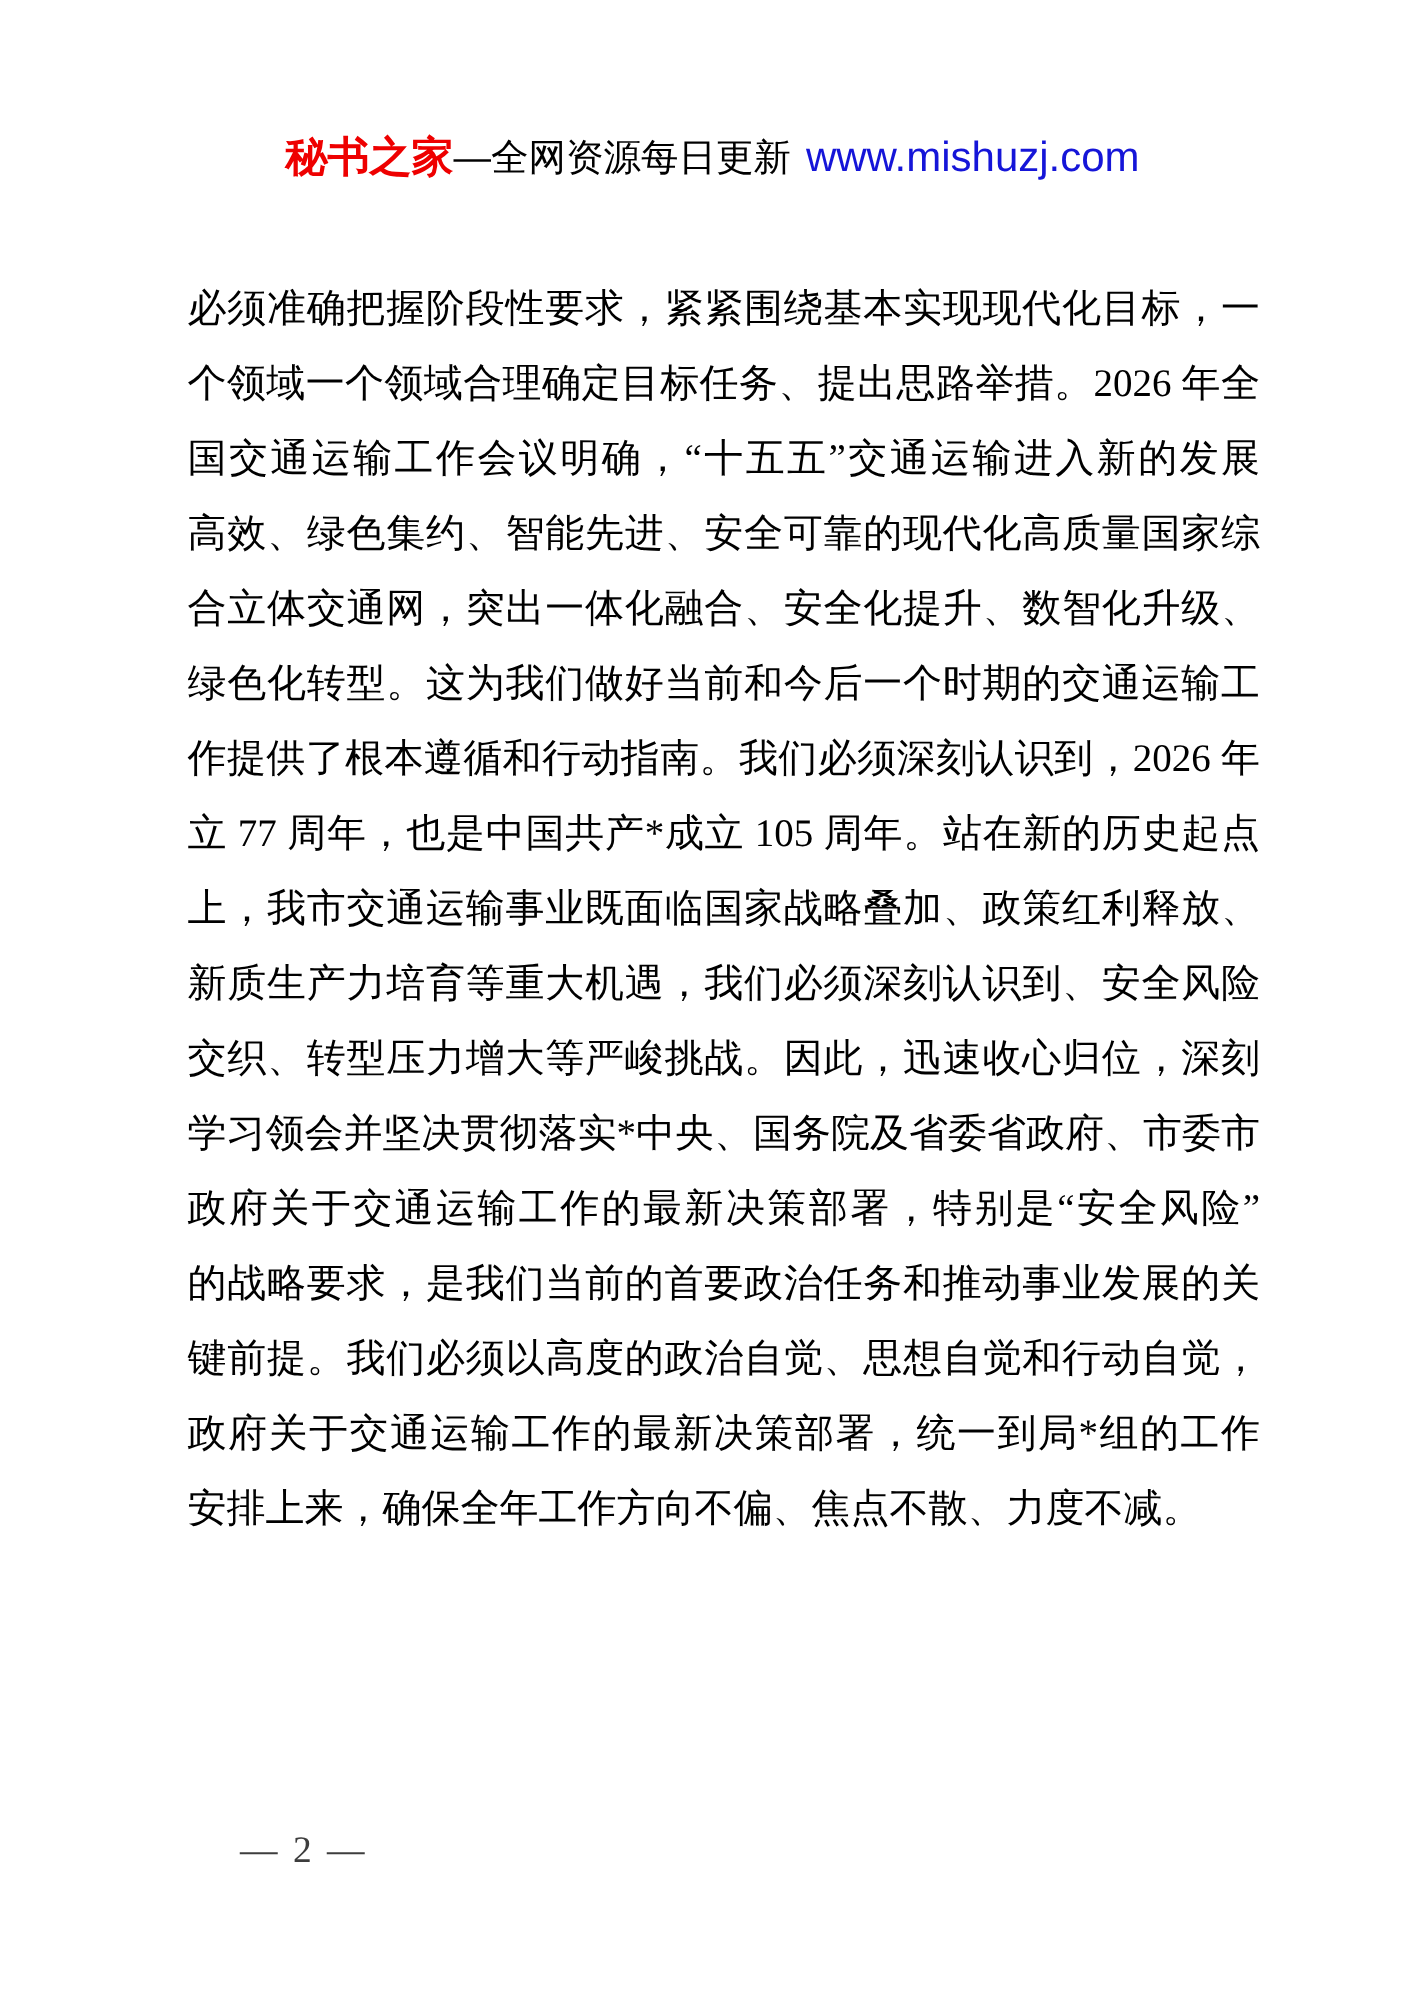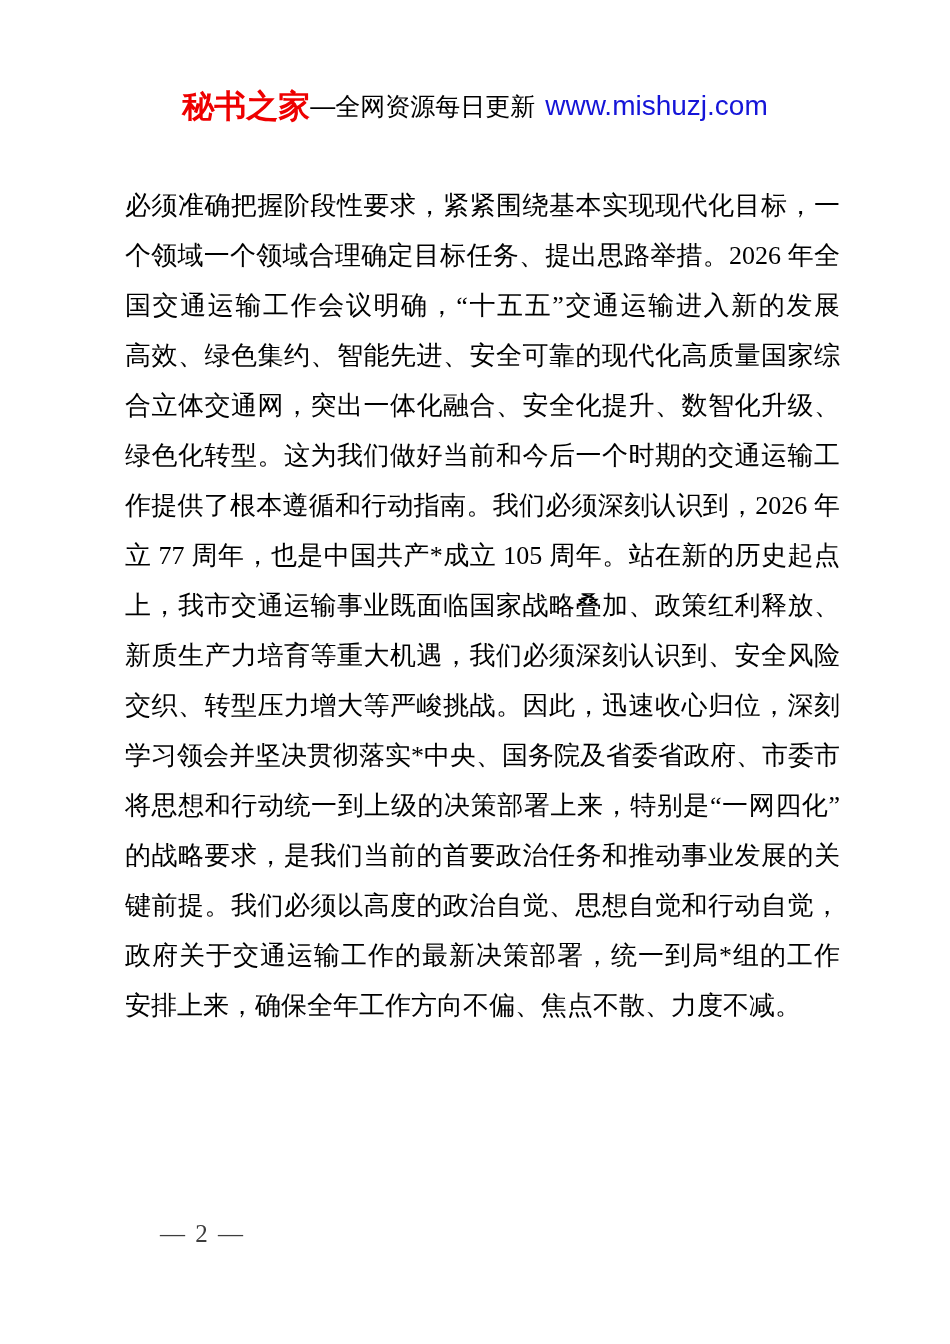--- a/index.html
+++ b/index.html
@@ -22,21 +22,21 @@
     left: 0;
     width: 950px;
     height: 42px;
     line-height: 42px;
     text-align: center;
     white-space: nowrap;
   }
   .site-name {
     font-family: "Liberation Sans", sans-serif;
     font-weight: bold;
-    font-size: 32px;
+    font-size: 28px;
     vertical-align: middle;
   }
   .tagline {
     font-family: "Liberation Sans", sans-serif;
     font-size: 25px;
     color: #000000;
     vertical-align: middle;
   }
   .site-url {
     font-family: "Liberation Sans", sans-serif;
@@ -93,21 +93,21 @@
       <div class="line">国交通运输工作会议明确，“十五五”交通运输进入新的发展</div>
       <div class="line">高效、绿色集约、智能先进、安全可靠的现代化高质量国家综</div>
       <div class="line">合立体交通网，突出一体化融合、安全化提升、数智化升级、</div>
       <div class="line">绿色化转型。这为我们做好当前和今后一个时期的交通运输工</div>
       <div class="line">作提供了根本遵循和行动指南。我们必须深刻认识到，2026 年</div>
       <div class="line">立 77 周年，也是中国共产*成立 105 周年。站在新的历史起点</div>
       <div class="line">上，我市交通运输事业既面临国家战略叠加、政策红利释放、</div>
       <div class="line">新质生产力培育等重大机遇，我们必须深刻认识到、安全风险</div>
       <div class="line">交织、转型压力增大等严峻挑战。因此，迅速收心归位，深刻</div>
       <div class="line">学习领会并坚决贯彻落实*中央、国务院及省委省政府、市委市</div>
-      <div class="line">将思想和行动统一到上级的决策部署上来，特别是“一网四化”</div>
+      <div class="line">政府关于交通运输工作的最新决策部署，特别是“安全风险”</div>
       <div class="line">的战略要求，是我们当前的首要政治任务和推动事业发展的关</div>
       <div class="line">键前提。我们必须以高度的政治自觉、思想自觉和行动自觉，</div>
       <div class="line">政府关于交通运输工作的最新决策部署，统一到局*组的工作</div>
       <div class="line last">安排上来，确保全年工作方向不偏、焦点不散、力度不减。</div>
     </div>
 
   <div class="doc-footer">— 2 —</div>
 
 </div>
 

